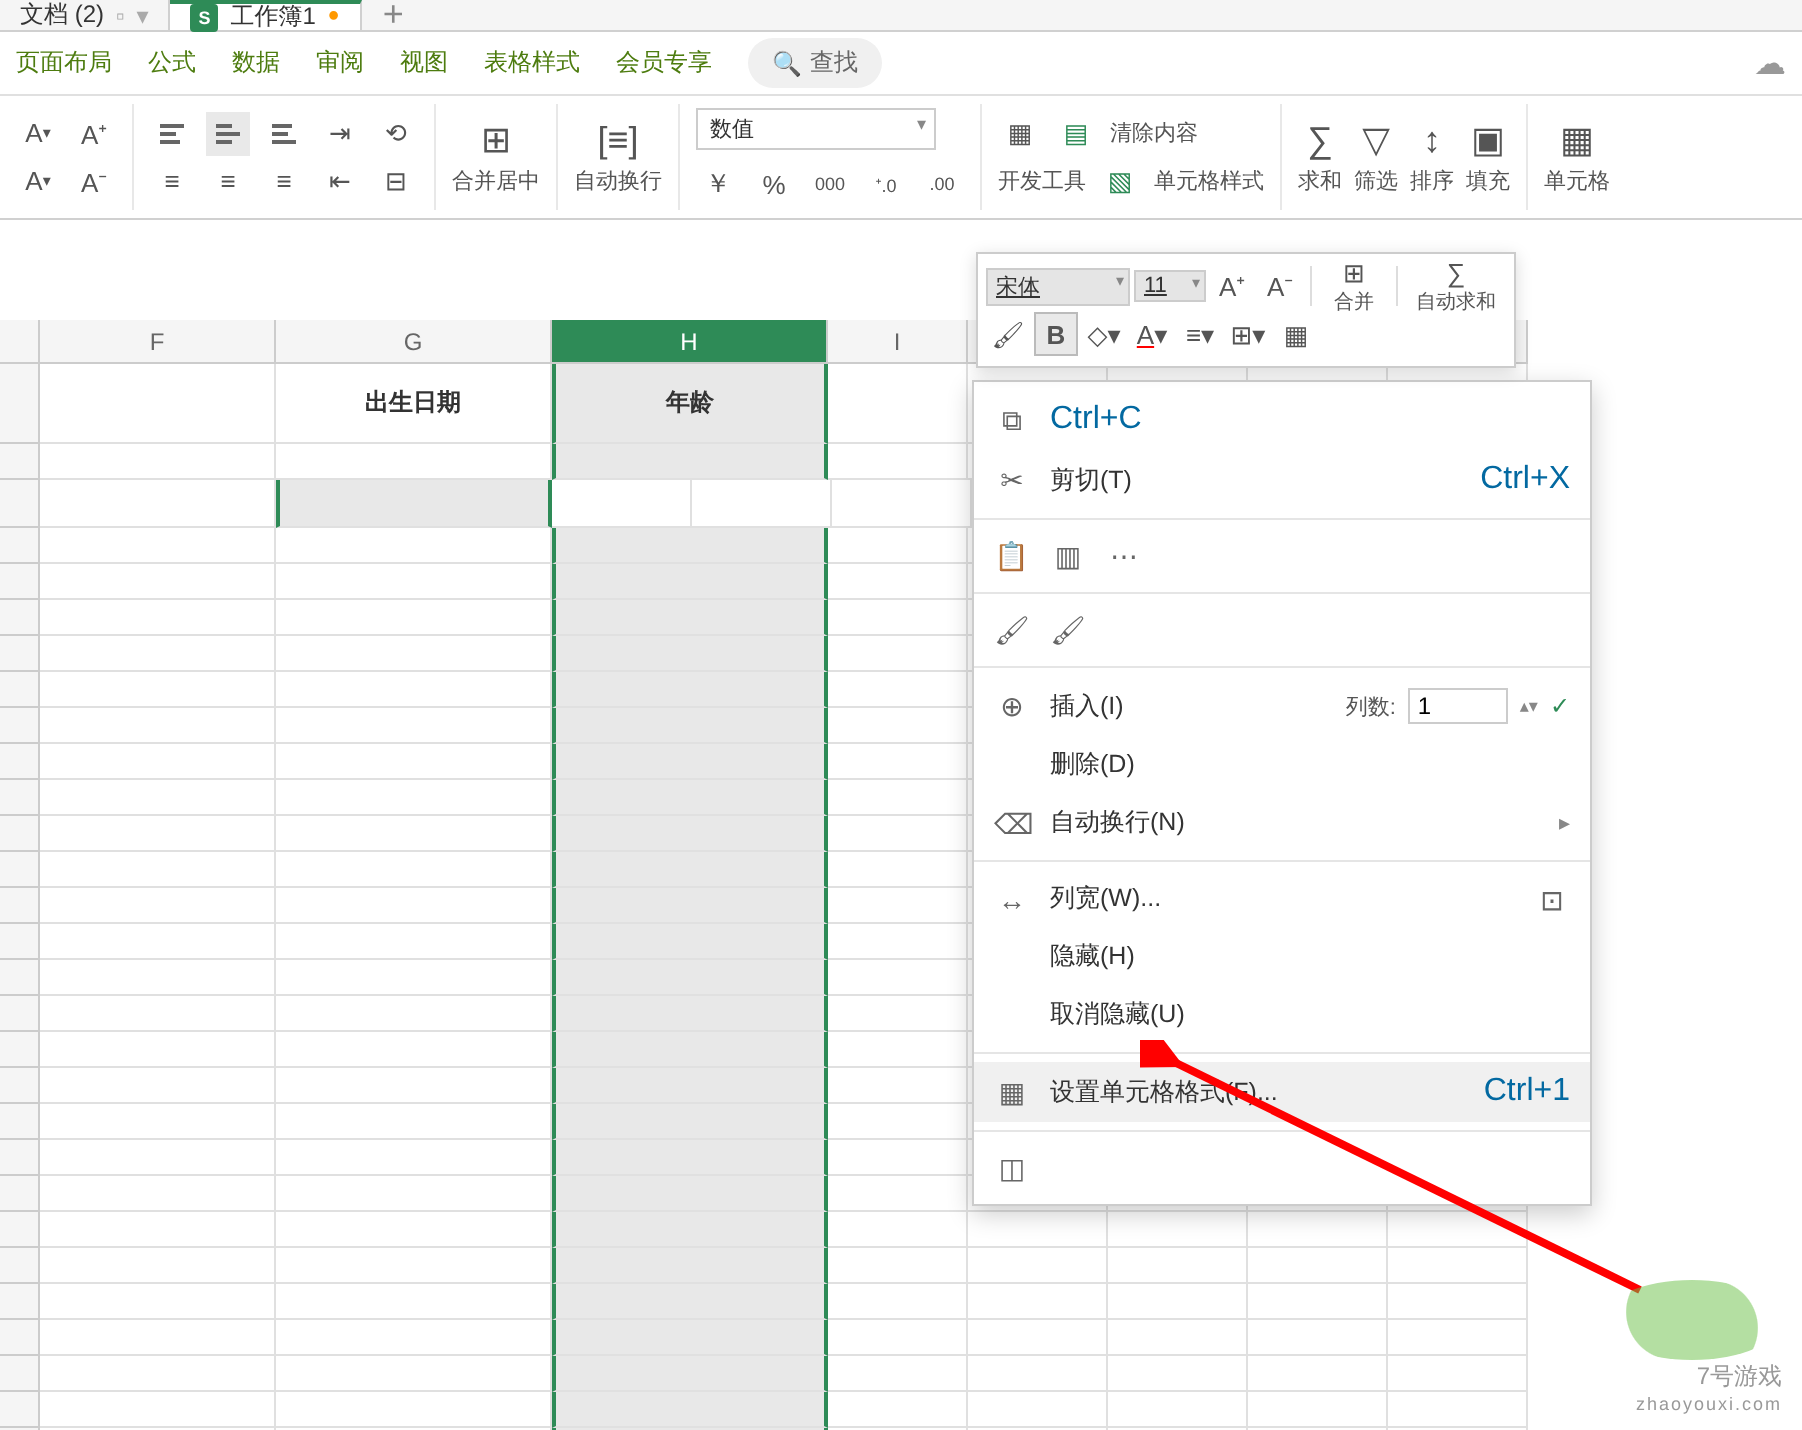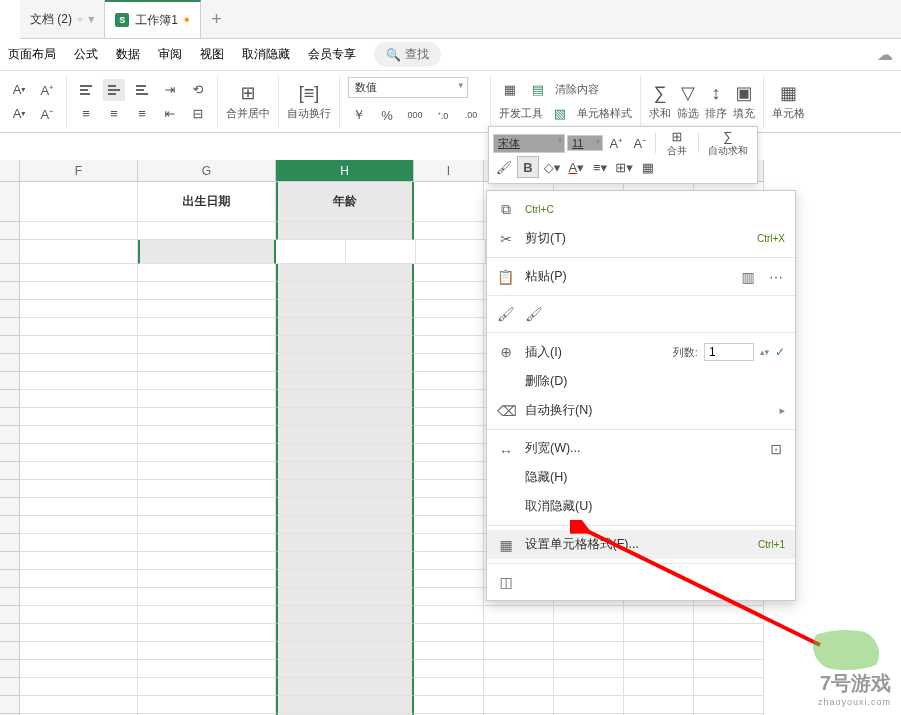--- a/index.html
+++ b/index.html
@@ -1,46 +1,46 @@
 <!DOCTYPE html>
 <html><head>
 <meta charset="utf-8">
 <style>
 * { box-sizing: border-box; margin: 0; padding: 0; font-family: "Microsoft YaHei", sans-serif; }
 body { width: 901px; height: 715px; background: #fff; overflow: hidden; font-size: 12px; color: #333; position: relative; }
 
 
-.tabbar { height: 39px; background: #f5f5f5; border-bottom: 1px solid #d0d0d0; display: flex; align-items: center; margin-left: 20px; }
+.tabbar { height: 16px; background: #f5f5f5; border-bottom: 1px solid #d0d0d0; display: flex; align-items: center; }
 .tab { display: flex; align-items: center; height: 100%; padding: 0 10px; border-right: 1px solid #d0d0d0; gap: 6px; cursor: pointer; }
 .tab.active { background: #fff; border-top: 2px solid #2e8b57; }
 .tab-icon { width: 14px; height: 14px; background: #2e8b57; border-radius: 2px; display: flex; align-items: center; justify-content: center; color: #fff; font-size: 9px; font-weight: bold; }
 .tab-dirty { color: #f90; font-size: 16px; }
 .tab-new { width: 32px; display: flex; align-items: center; justify-content: center; color: #888; font-size: 18px; }
 
 
 .menubar { height: 32px; display: flex; align-items: center; padding: 0 8px; gap: 18px; border-bottom: 1px solid #e0e0e0; }
-.menu-item { color: #000000; cursor: pointer; }
+.menu-item { color: #4d7c0f; cursor: pointer; }
 .search-btn { background: #f0f0f0; border-radius: 14px; padding: 4px 12px; display: flex; align-items: center; gap: 4px; color: #666; }
 .cloud-icon { margin-left: auto; color: #999; font-size: 16px; }
 
 
 .ribbon { height: 62px; border-bottom: 1px solid #d0d0d0; display: flex; align-items: stretch; padding: 4px 0; }
 .ribbon-group { display: flex; flex-direction: column; justify-content: center; align-items: center; padding: 0 8px; border-right: 1px solid #e8e8e8; gap: 2px; }
 .ribbon-row { display: flex; gap: 6px; align-items: center; }
 .ribbon-btn { min-width: 22px; height: 22px; display: flex; align-items: center; justify-content: center; color: #555; cursor: pointer; font-size: 13px; }
 .ribbon-btn.tall { flex-direction: column; height: 48px; gap: 2px; }
 .ribbon-lbl { font-size: 11px; color: #555; }
 .ribbon-sel { border: 1px solid #ccc; padding: 2px 18px 2px 6px; font-size: 11px; position: relative; background: #fff; }
 .ribbon-sel::after { content: "▾"; position: absolute; right: 4px; top: 2px; color: #888; font-size: 9px; }
 .rb-icon { font-size: 18px; }
 
 
 .minibar { position: absolute; left: 488px; top: 126px; background: #fff; border: 1px solid #ccc; box-shadow: 0 2px 8px rgba(0,0,0,0.15); padding: 4px; z-index: 50; }
 .minibar-row { display: flex; align-items: center; gap: 2px; height: 24px; }
-.minibar-sel { border: 1px solid #ccc; font-size: 11px; padding: 1px 14px 1px 4px; position: relative; background:#a3a3a3;text-decoration:underline; }
+.minibar-sel { border: 1px solid #ccc; font-size: 11px; padding: 1px 14px 1px 4px; position: relative; background:#e5e5e5;text-decoration:underline; }
 .minibar-sel::after { content: "▾"; position: absolute; right: 2px; color: #888; font-size: 8px; }
 .mb-btn { min-width: 22px; height: 22px; display: flex; align-items: center; justify-content: center; cursor: pointer; color: #555; font-size: 13px; }
 .mb-btn.active { background: #e9e9e9; border: 1px solid #bbb; }
 .mb-sep { width: 1px; height: 20px; background: #ddd; margin: 0 2px; }
 .mb-lbl { font-size: 11px; color: #555; }
 
 
 .sheet { position: absolute; top: 160px; left: 0; right: 0; bottom: 0; }
 .sheet-corner { position: absolute; left: 0; top: 0; width: 20px; height: 22px; background: #f5f5f5; border-right: 1px solid #ccc; border-bottom: 1px solid #ccc; }
 .col-headers { position: absolute; left: 20px; top: 0; right: 0; height: 22px; display: flex; }
@@ -55,21 +55,21 @@
 .cell.data-h { font-weight: bold; }
 .col-sel { background: #e8e8e8; border-left: 2px solid #2e8b57; border-right: 2px solid #2e8b57; }
 .cell.right { justify-content: flex-end; padding-right: 4px; }
 
 
 .ctxmenu { position: absolute; left: 486px; top: 190px; width: 310px; background: #fff; border: 1px solid #ccc; box-shadow: 0 4px 12px rgba(0,0,0,0.2); z-index: 40; padding: 4px 0; }
 .ctx-item { display: flex; align-items: center; padding: 6px 10px; gap: 10px; cursor: pointer; }
 .ctx-item:hover, .ctx-item.hover { background: #f0f0f0; }
 .ctx-icon { width: 18px; text-align: center; color: #666; font-size: 14px; }
 .ctx-label { flex: 1; font-size: 12.5px; color: #333; }
-.ctx-shortcut { color: #4d7c0f; font-size: 10px; }
+.ctx-shortcut { color: #0369a1; font-size: 16px; }
 .ctx-sep { height: 1px; background: #e5e5e5; margin: 4px 0; }
 .ctx-arrow { color: #888; font-size: 11px; }
 .ctx-inline { display: flex; align-items: center; gap: 6px; }
 .ctx-num { border: 1px solid #ccc; width: 50px; padding: 1px 4px; font-size: 12px; }
 .badge-yellow { color: #f5a623; margin-left: 4px; }
 
 
 .arrow { position: absolute; left: 570px; top: 520px; width: 260px; height: 130px; pointer-events: none; z-index: 60; }
 
 
@@ -97,21 +97,21 @@
       <span>+</span>
     </div>
 </div>
 
 <div class="menubar">
   <span class="menu-item">页面布局</span>
   <span class="menu-item">公式</span>
   <span class="menu-item">数据</span>
   <span class="menu-item">审阅</span>
   <span class="menu-item">视图</span>
-  <span class="menu-item">取消隐藏</span>
+  <span class="menu-item">表格样式</span>
   <span class="menu-item">会员专享</span>
   <span class="search-btn">
     <span>🔍</span>
     <span>查找</span>
   </span>
   <span class="cloud-icon">☁</span>
 </div>
 
 <div class="ribbon">
   <div class="ribbon-group">
@@ -599,21 +599,20 @@
     <span class="ctx-shortcut">Ctrl+C</span>
   </div>
   <div class="ctx-item">
     <span class="ctx-icon">✂</span>
     <span class="ctx-label">剪切(T)</span>
     <span class="ctx-shortcut">Ctrl+X</span>
   </div>
   <div class="ctx-sep"></div>
   <div class="ctx-item">
     <span class="ctx-icon">📋</span>
-    <span class="ctx-label">粘贴(P)</span>
     <span class="ctx-icon">▥</span>
     <span class="ctx-icon">⋯</span>
   </div>
   <div class="ctx-sep"></div>
   <div class="ctx-item">
     <span class="ctx-icon">🖌</span>
     <span class="ctx-icon">🖌</span>
   </div>
   <div class="ctx-sep"></div>
   <div class="ctx-item">
@@ -665,15 +664,15 @@
   <defs>
       <marker id="ah" markerWidth="12" markerHeight="12" refX="2" refY="6" orient="auto">
         <path d="M12,0 L0,6 L12,12 Z" fill="#ff0000"></path>
       </marker>
     </defs>
   <line x1="250" y1="125" x2="15" y2="10" stroke="#ff0000" stroke-width="4" marker-end="url(#ah)"></line>
 </svg>
 
 <div class="watermark">
   <div class="wm-logo"></div>
-  <div style="font-weight:bold;font-size:20px">7号游戏</div>
+  <div style="font-weight:normal;font-size:12px">7号游戏</div>
   <div style="font-size:9px;letter-spacing:1px">zhaoyouxi.com</div>
 </div>
 
 </body></html>

